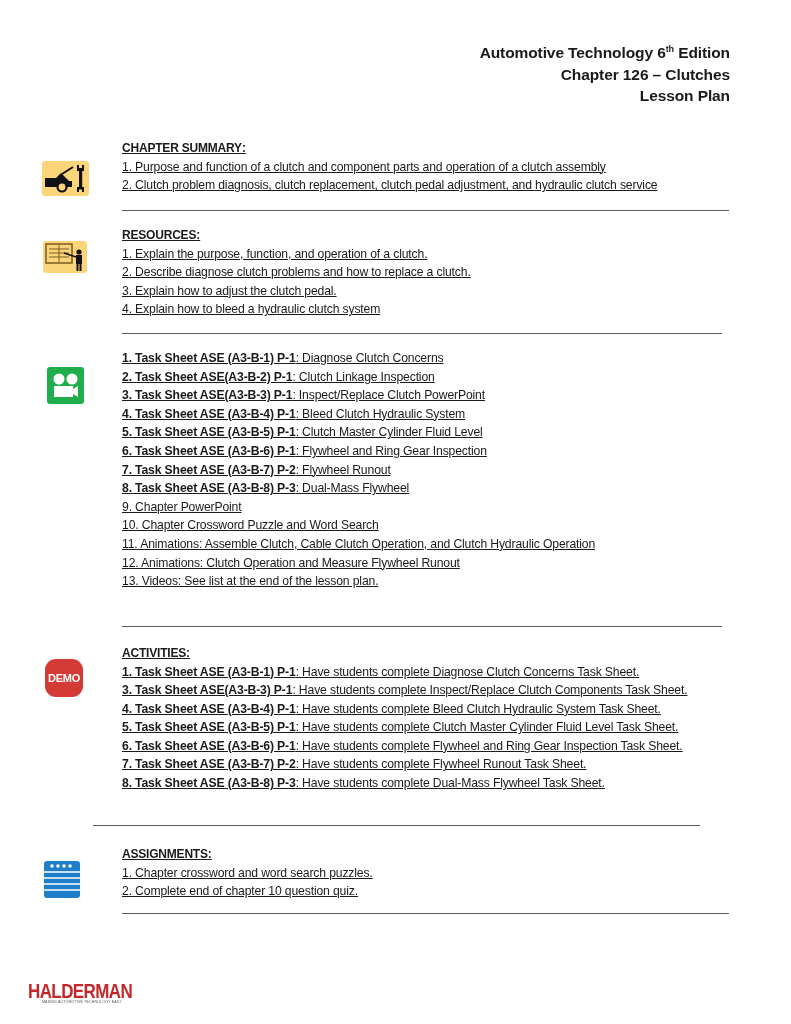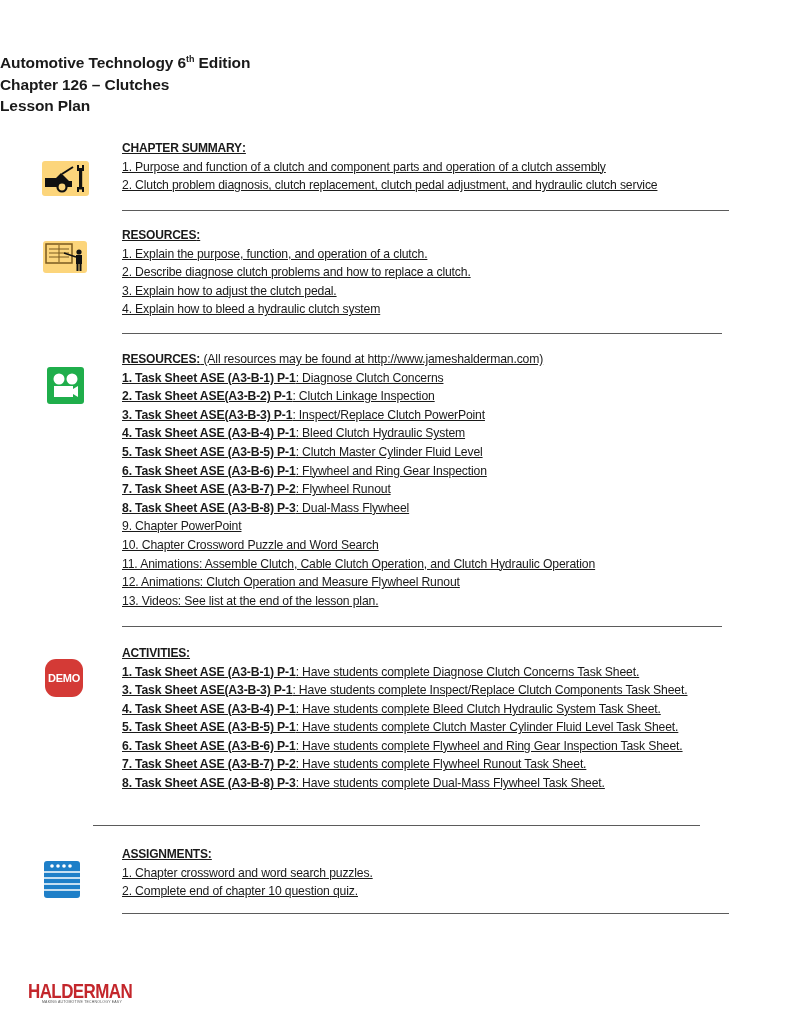--- a/index.html
+++ b/index.html
@@ -1,21 +1,21 @@
 <!DOCTYPE html>
 <html><head>
   <meta charset="utf-8">
   <style>
     html, body { margin: 0; padding: 0; background: #ffffff; }
     body {
       width: 791px; height: 1024px; position: relative; overflow: hidden;
       font-family: "Liberation Sans", "DejaVu Sans", sans-serif;
       color: #1a1a1a;
     }
-    .header { position: absolute; top: 52px; left: 0; width: 730px; text-align: left; }
+    .header { position: absolute; top: 42px; left: 0; width: 730px; text-align: right; }
     .header div { font-weight: bold; font-size: 15.5px; line-height: 21.5px; letter-spacing: -0.1px; }
     .header sup { font-size: 9px; vertical-align: 6px; line-height: 0; }
 
     .section { position: absolute; left: 122px; text-decoration: underline; }
     .sec-title { font-weight: bold; font-size: 12px; text-decoration: underline; line-height: 18.5px; letter-spacing: -0.2px; }
     .sec-title-colon { font-weight: bold; font-size: 12px; }
     .sec-note { font-size: 12.5px; font-weight: normal; }
     .item { font-size: 12.2px; line-height: 18.6px; white-space: nowrap; letter-spacing: -0.15px; }
     .item b { font-weight: bold; }
 
@@ -83,21 +83,20 @@
 
 <div class="icon icon-resources">
   <svg width="37" height="37" viewBox="0 0 37 37">
     <circle cx="12" cy="12" r="5.5" fill="#fff"></circle>
     <circle cx="25" cy="12" r="5.5" fill="#fff"></circle>
     <rect x="7" y="19" width="19" height="11" fill="#fff"></rect>
     <path d="M26 22 L31 19 L31 30 L26 27 Z" fill="#fff"></path>
   </svg>
 </div>
 <div class="section" style="top:349px;">
-  <div><span class="sec-title">RESOURCES</span><span class="sec-title-colon">:</span><span class="sec-note item"> (All resources may be found at http://www.jameshalderman.com)</span></div>
   <div class="item"><b>1. Task Sheet ASE (A3-B-1) P-1</b><span>: Diagnose Clutch Concerns</span></div>
   <div class="item"><b>2. Task Sheet ASE(A3-B-2) P-1</b><span>: Clutch Linkage Inspection</span></div>
   <div class="item"><b>3. Task Sheet ASE(A3-B-3) P-1</b><span>: Inspect/Replace Clutch PowerPoint</span></div>
   <div class="item"><b>4. Task Sheet ASE (A3-B-4) P-1</b><span>: Bleed Clutch Hydraulic System</span></div>
   <div class="item"><b>5. Task Sheet ASE (A3-B-5) P-1</b><span>: Clutch Master Cylinder Fluid Level</span></div>
   <div class="item"><b>6. Task Sheet ASE (A3-B-6) P-1</b><span>: Flywheel and Ring Gear Inspection</span></div>
   <div class="item"><b>7. Task Sheet ASE (A3-B-7) P-2</b><span>: Flywheel Runout</span></div>
   <div class="item"><b>8. Task Sheet ASE (A3-B-8) P-3</b><span>: Dual-Mass Flywheel</span></div>
   <div class="item"><span>9. Chapter PowerPoint</span></div>
   <div class="item"><span>10. Chapter Crossword Puzzle and Word Search</span></div>

